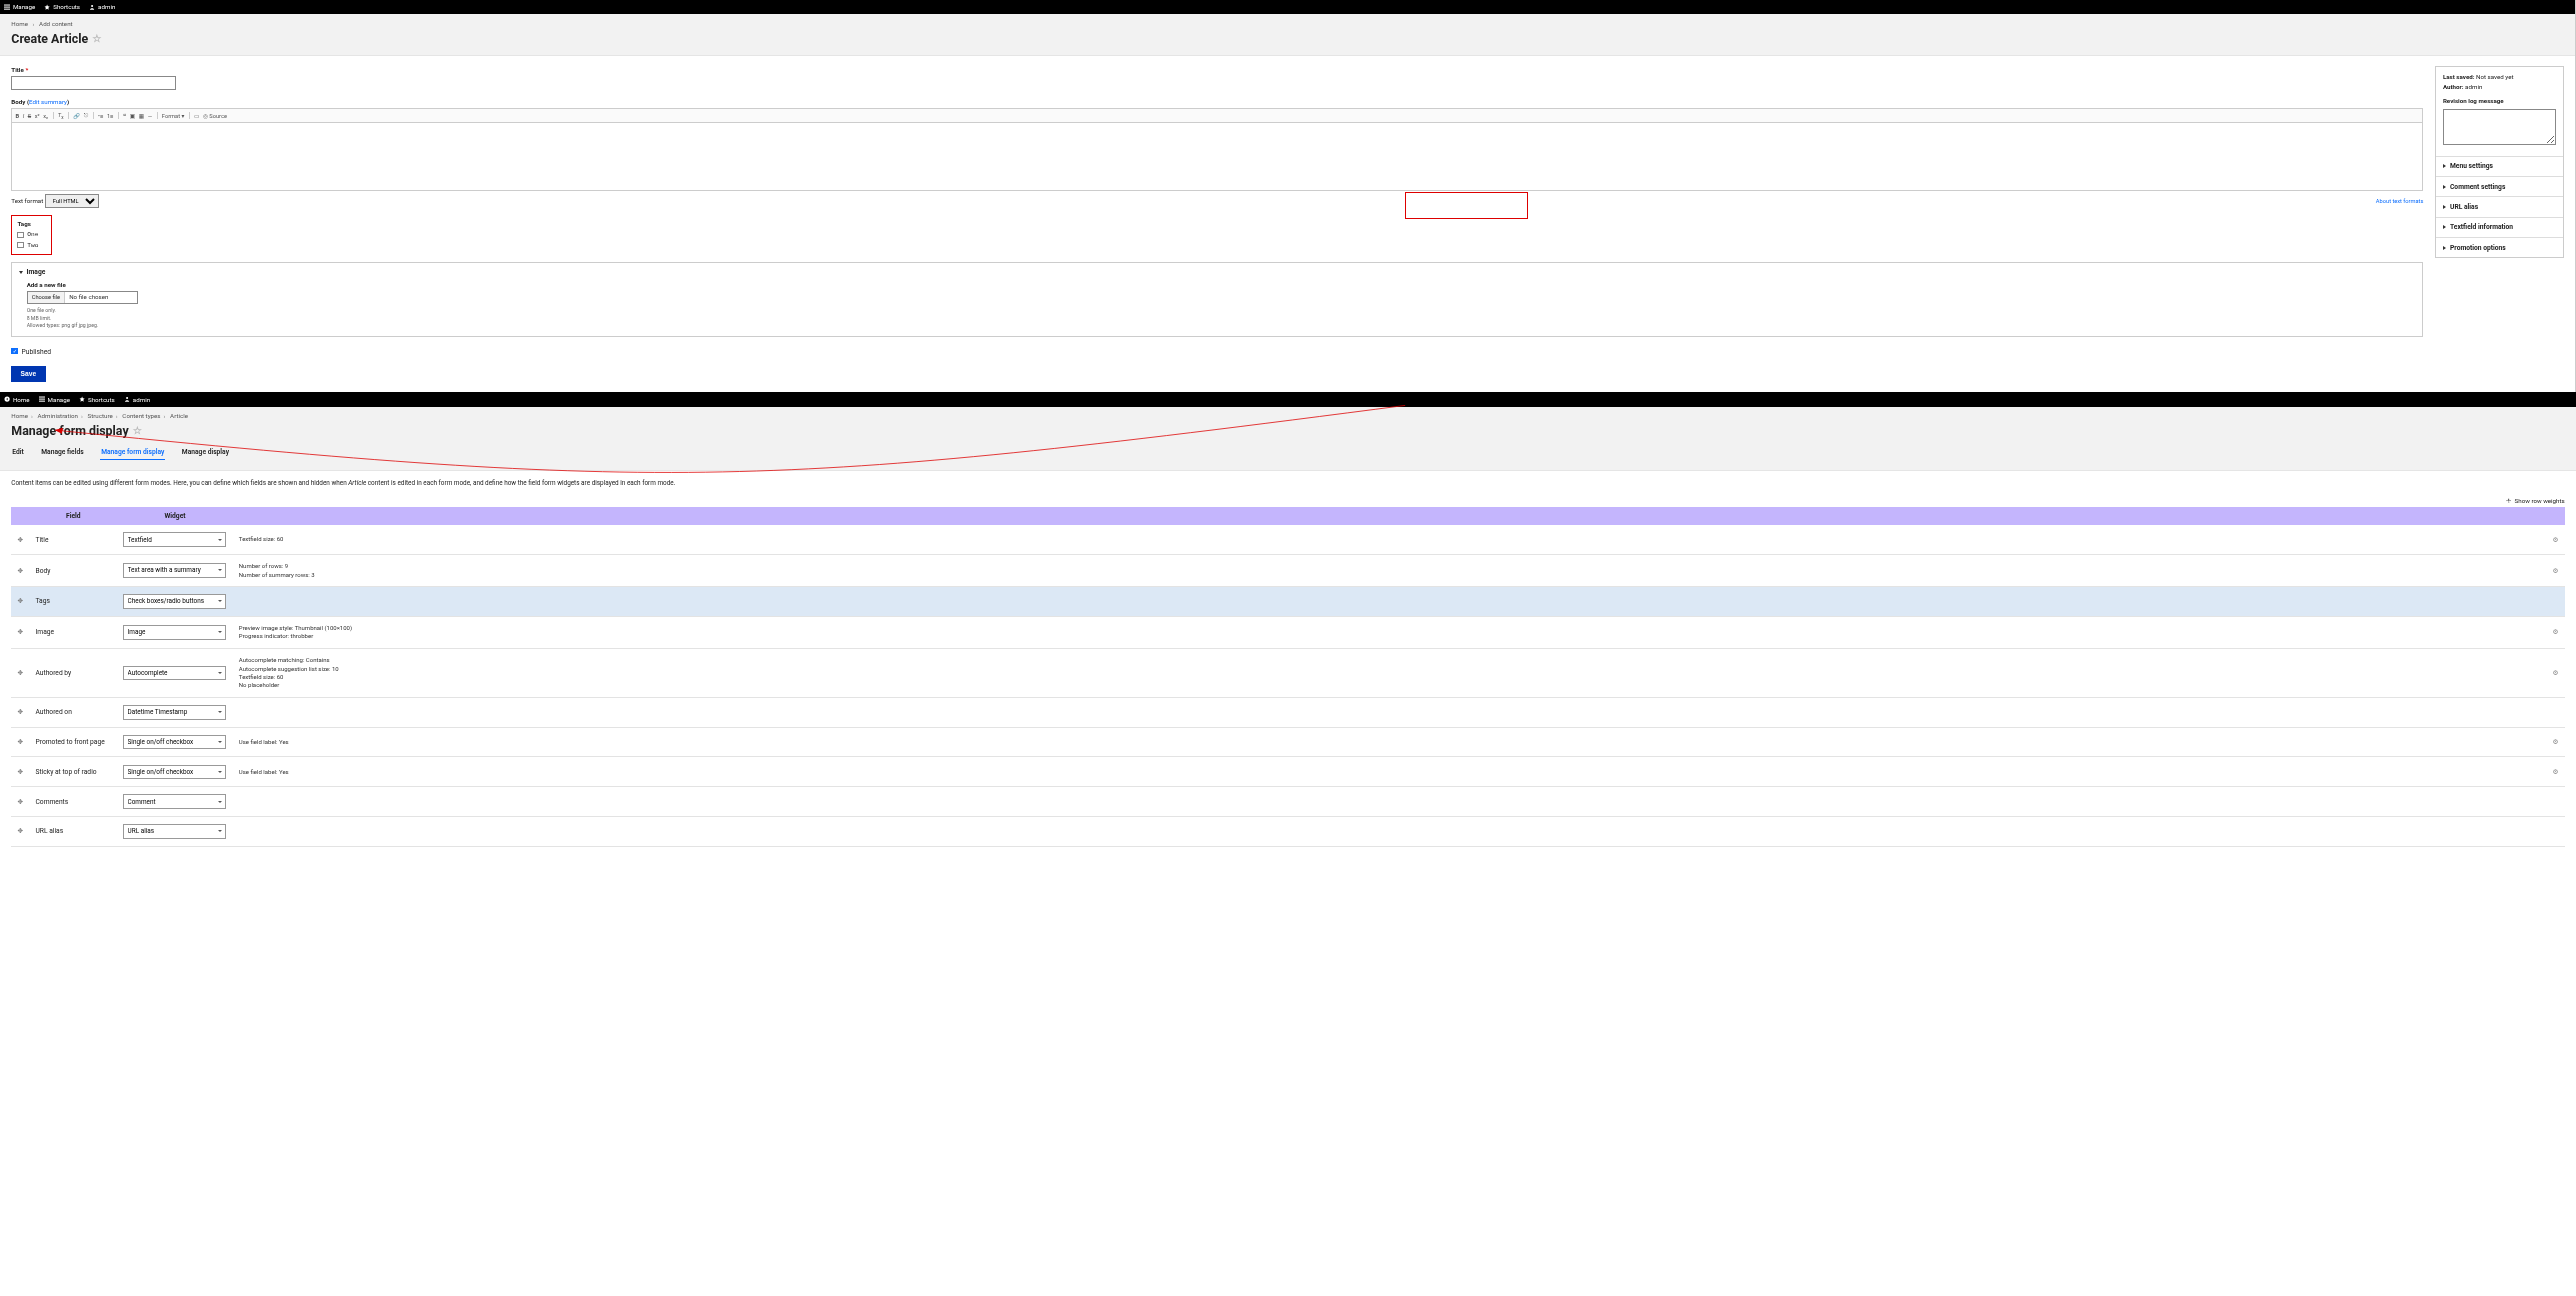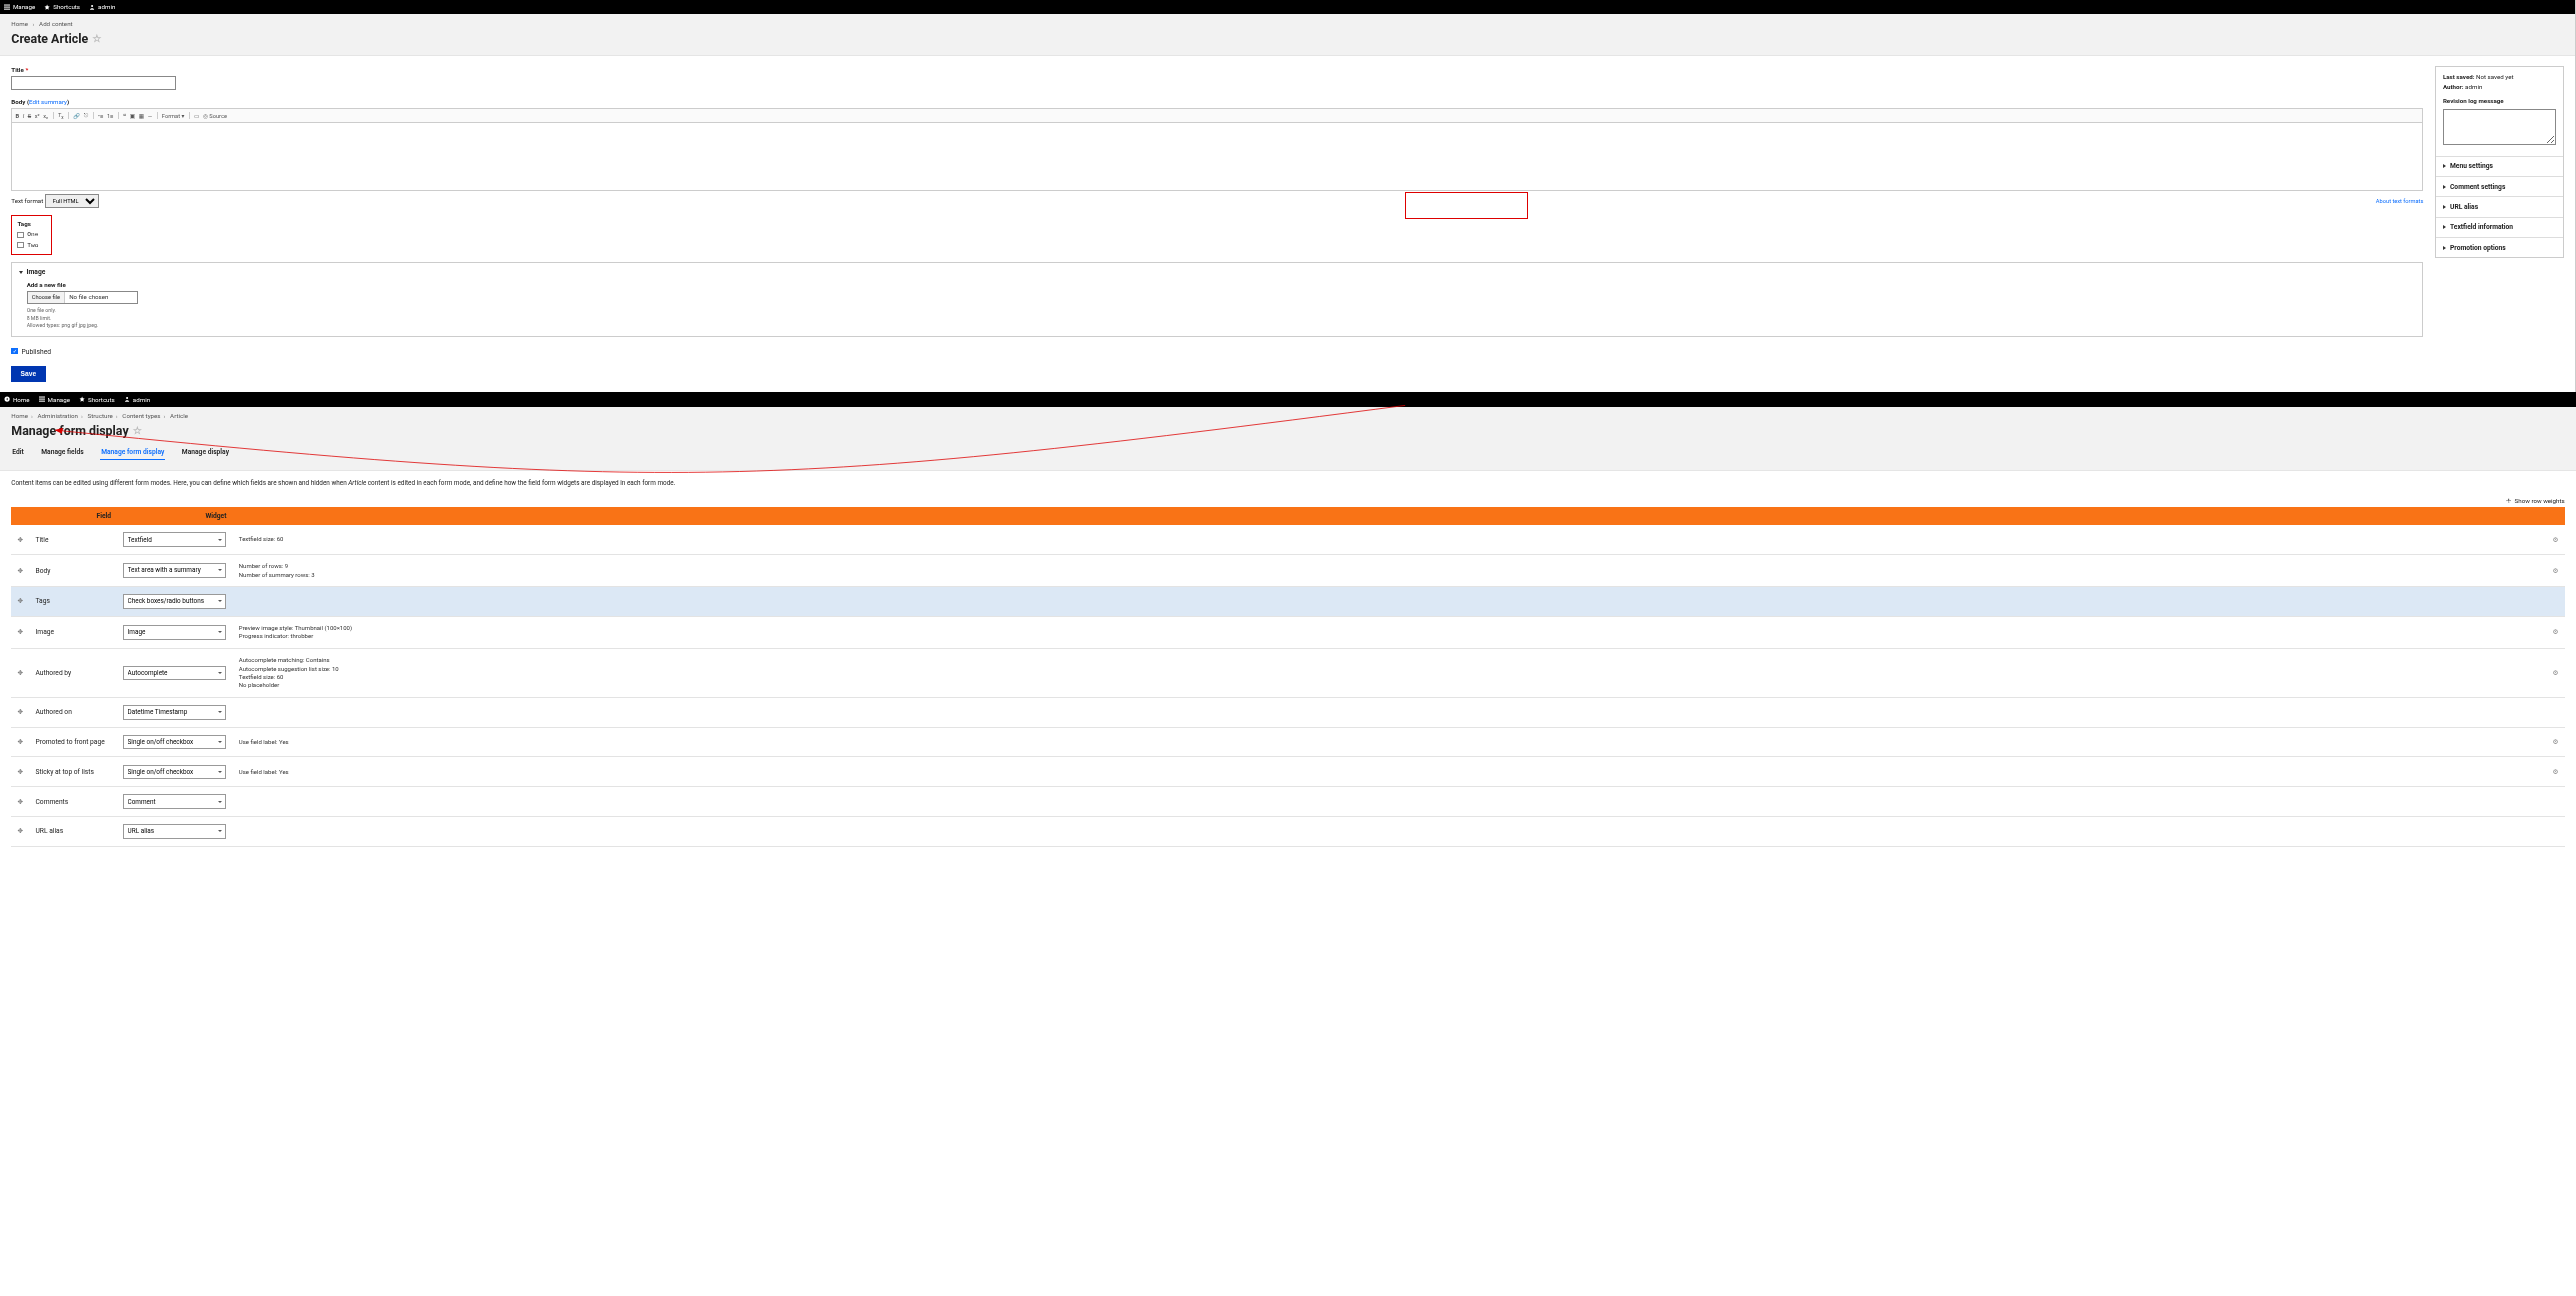--- a/index.html
+++ b/index.html
@@ -63,21 +63,21 @@
   .sidebox .acc { border-bottom:0.5px solid #ddd; padding:5.7px 7.2px; font-weight:700; font-size:6.7px; display:flex; align-items:center; gap:4.1px; cursor:pointer;}
   .sidebox .acc:last-child { border-bottom:none;}
   .caret-r { width:0;height:0;border-top:2.6px solid transparent;border-bottom:2.6px solid transparent;border-left:3.1px solid #333; }
   .caret-d { width:0;height:0;border-left:2.6px solid transparent;border-right:2.6px solid transparent;border-top:3.1px solid #333; }
   
   .content-right { padding:8.2px 11.3px; }
   .helptext { font-size:6.4px; line-height:1.5; margin-bottom:8.2px; }
   .helptext em { font-style:italic; }
   .showweights { text-align:right; font-size:6.2px; margin-bottom:2.1px; display:flex; justify-content:flex-end; align-items:center; gap:2.6px;}
   .formtable { width:100%; border-collapse:collapse; }
-  .formtable th { text-align:right; background:#f97316; padding:5.2px 6.2px; font-weight:700; font-size:6.7px;}
+  .formtable th { text-align:center; background:#c4b5fd; padding:5.2px 6.2px; font-weight:700; font-size:6.7px;}
   .formtable td { padding:7.2px 6.2px; border-bottom:0.5px solid #e3e3e3; font-size:6.7px; vertical-align:middle;}
   .formtable tr.highlight td { background:#dce8f5; }
   .drag { cursor:move; color:#777; }
   .wsel { width:103px; height:14.4px; border:0.5px solid #999; padding:1.5px 3.1px; font-size:6.4px; background:#fff;}
   .wsel-wrap { position:relative; display:inline-block; }
   .wsel-wrap::after { content:""; position:absolute; right:4.1px; top:50%; transform:translateY(-50%); width:0;height:0;border-left:2.1px solid transparent;border-right:2.1px solid transparent;border-top:2.6px solid #555; pointer-events:none;}
   .wsel { appearance:none; -webkit-appearance:none; padding-right:11.3px;}
   .summarytxt { font-size:6px; color:#333; line-height:1.4; }
   .gear { color:#888; cursor:pointer; }
   .col-drag { width:13.4px; }
@@ -379,21 +379,21 @@
                 <td class="col-drag"><span class="drag">✥</span></td>
                 <td class="col-field">Promoted to front page</td>
                 <td class="col-widget"><span class="wsel-wrap"><select class="wsel"><option>Single on/off checkbox</option></select></span></td>
                 <td>
                   <div class="summarytxt">Use field label: Yes</div>
                 </td>
                 <td class="col-gear"><span class="gear">⚙</span></td>
               </tr>
               <tr>
                 <td class="col-drag"><span class="drag">✥</span></td>
-                <td class="col-field">Sticky at top of lists</td>
+                <td class="col-field">Sticky at top of radio</td>
                 <td class="col-widget"><span class="wsel-wrap"><select class="wsel"><option>Single on/off checkbox</option></select></span></td>
                 <td>
                   <div class="summarytxt">Use field label: Yes</div>
                 </td>
                 <td class="col-gear"><span class="gear">⚙</span></td>
               </tr>
               <tr>
                 <td class="col-drag"><span class="drag">✥</span></td>
                 <td class="col-field">Comments</td>
                 <td class="col-widget"><span class="wsel-wrap"><select class="wsel"><option>Comment</option></select></span></td>

